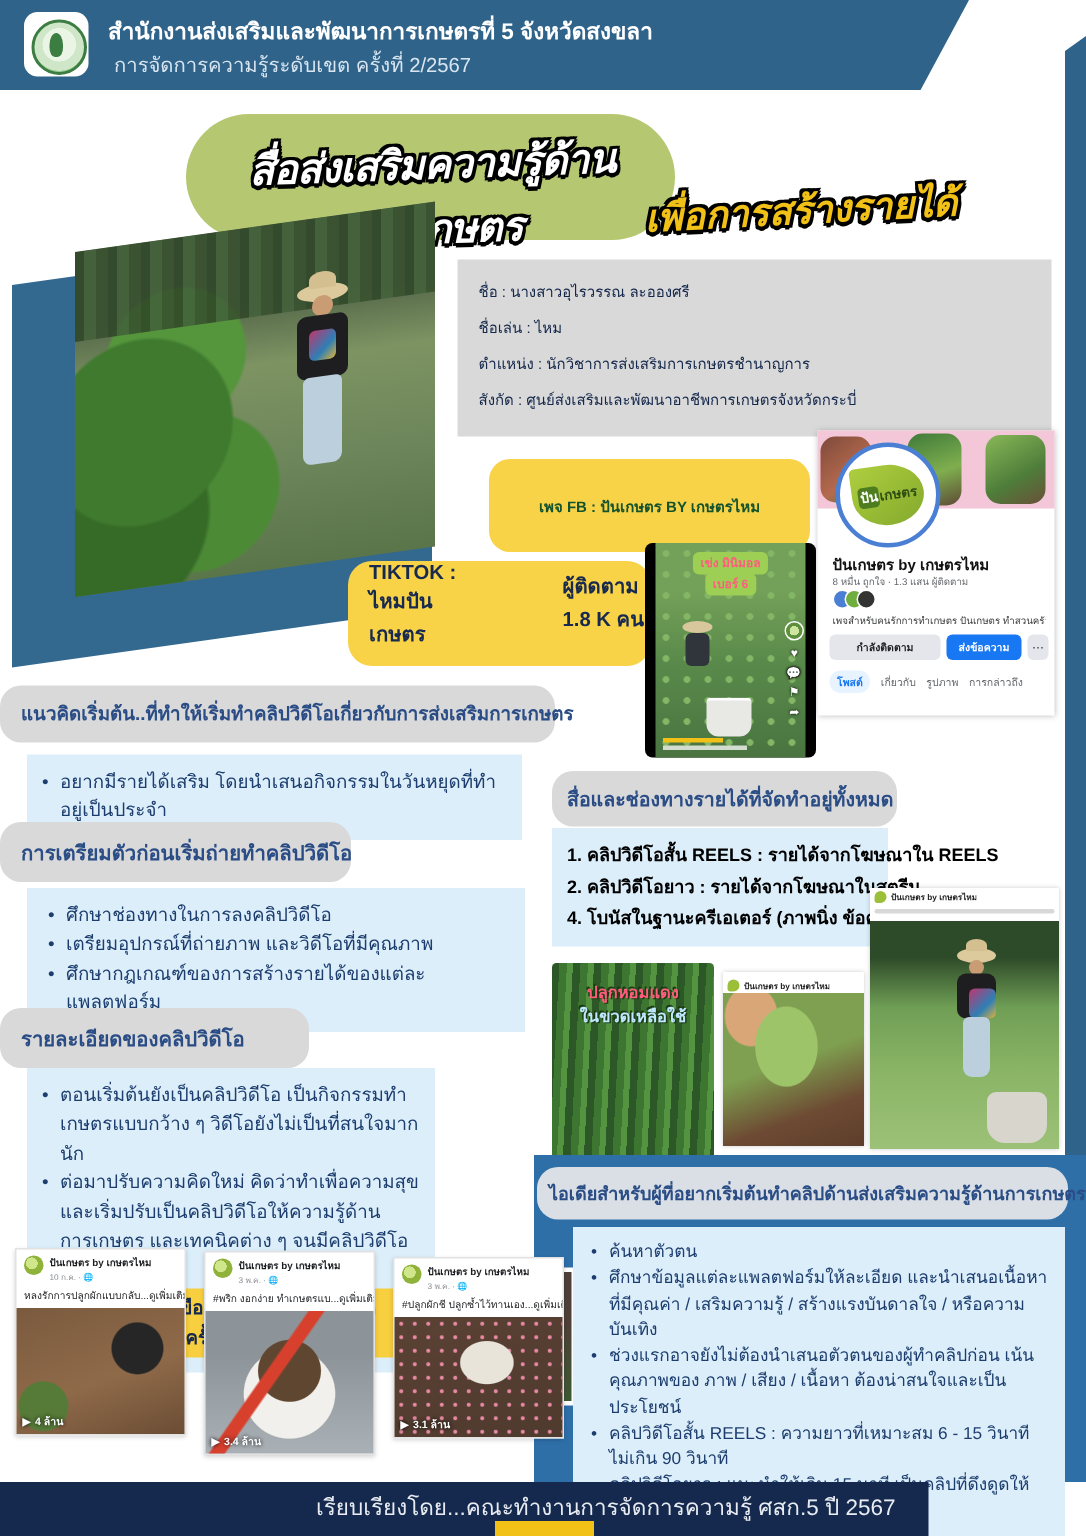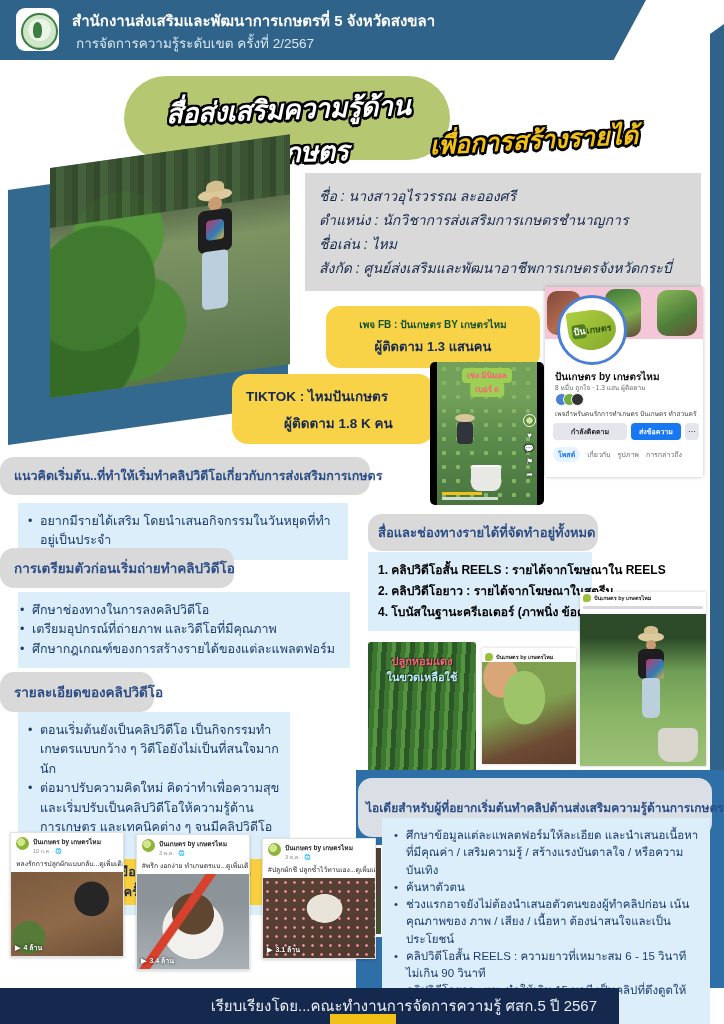--- a/index.html
+++ b/index.html
@@ -49,29 +49,29 @@
   .hat{left:148px;top:44px;width:34px;height:12px;background:#dcc99c;border-radius:50%;}
   .hat-top{left:156px;top:36px;width:18px;height:11px;background:#d3bf90;border-radius:50% 50% 0 0;}
   .head{left:158px;top:52px;width:14px;height:14px;background:#c99c74;border-radius:50%;}
   .torso{left:148px;top:65px;width:34px;height:42px;background:#1e1e20;border-radius:6px;}
   .torso::after{content:"";position:absolute;left:8px;top:10px;width:18px;height:20px;border-radius:4px;
     background:linear-gradient(135deg,#c2356e,#2e7fb5 60%,#e0b23a);}
   .legs{left:152px;top:106px;width:26px;height:58px;background:#bccfdd;border-radius:4px 4px 6px 6px;}
 
   
   #info-box{left:305px;top:173px;width:396px;height:118px;background:#d9d9d9;padding:11px 14px;box-sizing:border-box;}
-  .info-line{font-size:14px;color:#15284b;line-height:24px;white-space:nowrap;font-style:italic;}
+  .info-line{font-size:10px;color:#15284b;line-height:24px;white-space:nowrap;}
 
   
   #fb-badge{left:326px;top:306px;width:214px;height:62px;background:#f8d348;border-radius:14px;
     display:flex;flex-direction:column;justify-content:center;text-align:center;}
   #fb-badge .b1{font-size:10px;font-weight:bold;color:#14532d;}
   #fb-badge .b2{font-size:13px;font-weight:bold;color:#17294e;margin-top:4px;}
   #tiktok-badge{left:232px;top:374px;width:202px;height:70px;background:#f8d348;border-radius:16px;
-    display:flex;flex-direction:column;justify-content:center;}
+    display:flex;flex-direction:row;justify-content:center;}
   #tiktok-badge .b1{font-size:13.5px;font-weight:bold;color:#17294e;padding-left:14px;}
   #tiktok-badge .b2{font-size:13.5px;font-weight:bold;color:#17294e;padding-left:52px;margin-top:5px;}
 
   
   #fb-card{left:545px;top:287px;width:158px;height:190px;background:#ffffff;box-shadow:0 0 4px rgba(0,0,0,.25);}
   #fb-cover{left:0;top:0;width:158px;height:52px;background:#f3c7d8;overflow:hidden;}
   .cov{position:absolute;border-radius:10px;}
   .cov1{left:2px;top:4px;width:34px;height:44px;background:linear-gradient(140deg,#7e4a3a,#b56a4e 60%,#4c7a3b);}
   .cov2{left:60px;top:2px;width:36px;height:48px;background:linear-gradient(160deg,#3f7a3a,#7fae4e 55%,#5d4a36);}
   .cov3{left:112px;top:3px;width:40px;height:46px;background:linear-gradient(150deg,#89b858,#4e7d3a 60%,#6a5038);}
@@ -115,30 +115,30 @@
   .tt-person-hat{position:absolute;left:18px;top:52px;width:20px;height:8px;background:#d8c79c;border-radius:50%;}
   .tt-person-body{position:absolute;left:20px;top:60px;width:16px;height:22px;background:#30353b;border-radius:4px;}
   .tt-cap1{position:absolute;left:5px;bottom:10px;width:40px;height:3px;background:#f2c117;}
   .tt-cap2{position:absolute;left:5px;bottom:5px;width:56px;height:3px;background:rgba(255,255,255,.75);}
 
   
   .sec-header{background:#d9d9d9;color:#2b4d86;font-weight:bold;box-sizing:border-box;
     padding:9px 10px 9px 14px;white-space:nowrap;border-radius:14px;}
   #sec1-header{left:0;top:457px;width:370px;font-size:12.5px;}
   #sec2-header{left:0;top:548px;width:234px;font-size:13.5px;}
-  #sec3-header{left:0;top:672px;width:154px;font-size:13.5px;}
+  #sec3-header{left:0;top:672px;width:206px;font-size:13.5px;}
   #income-header{left:368px;top:514px;width:230px;font-size:13px;padding:8px 10px;}
-  #ideas-header{left:358px;top:778px;width:354px;font-size:12px;background:#d9dfe5;padding:20px 8px;}
+  #ideas-header{left:358px;top:778px;width:354px;font-size:12px;background:#d9dfe5;padding:8px 8px;}
 
   .blue-box{background:#dbeefa;box-sizing:border-box;color:#1c3d6e;}
   .blue-box ul{margin:0;padding:0;list-style:none;}
   .blue-box li{position:relative;padding-left:14px;font-size:12.5px;line-height:1.55;}
   .blue-box li::before{content:"•";position:absolute;left:2px;color:#1c3d6e;}
   #sec1-box{left:18px;top:503px;width:330px;padding:9px 8px;}
-  #sec2-box{left:18px;top:592px;width:332px;padding:9px 0;}
+  #sec2-box{left:18px;top:592px;width:332px;padding:9px 12px;}
   #sec3-box{left:18px;top:712px;width:272px;padding:9px 8px 10px;}
   #sec3-highlight{display:inline-block;margin:2px 0 0 12px;background:#f8cf3f;border-radius:12px;
     padding:3px 12px;font-size:12.5px;font-weight:bold;color:#17294e;}
   #income-box{left:368px;top:552px;width:224px;padding:8px 10px;}
   #income-box .item{font-size:12px;font-weight:bold;color:#000000;line-height:1.75;white-space:nowrap;}
   #ideas-box{left:382px;top:818px;width:328px;padding:9px 10px;}
   #ideas-box li{font-size:11.5px;line-height:1.5;}
 
   
   #inc-p1{left:368px;top:642px;width:108px;height:138px;overflow:hidden;border-radius:3px;
@@ -229,28 +229,27 @@
     <div class="abs" id="hero-trees"></div>
     <div class="abs hat"></div>
     <div class="abs hat-top"></div>
     <div class="abs head"></div>
     <div class="abs torso"></div>
     <div class="abs legs"></div>
   </div>
 
   <div class="abs" id="info-box">
     <div class="info-line">ชื่อ : นางสาวอุไรวรรณ ละอองศรี</div>
+    <div class="info-line">ชื่อเล่น : ไหม</div>
     <div class="info-line">ตำแหน่ง : นักวิชาการส่งเสริมการเกษตรชำนาญการ</div>
-    <div class="info-line">ชื่อเล่น : ไหม</div>
     <div class="info-line">สังกัด : ศูนย์ส่งเสริมและพัฒนาอาชีพการเกษตรจังหวัดกระบี่</div>
   </div>
 
   <div class="abs" id="fb-badge">
     <div class="b1">เพจ FB : ปันเกษตร BY เกษตรไหม</div>
-    <div class="b2">ผู้ติดตาม 1.3 แสนคน</div>
   </div>
   <div class="abs" id="tiktok-badge">
     <div class="b1">TIKTOK : ไหมปันเกษตร</div>
     <div class="b2">ผู้ติดตาม 1.8 K คน</div>
   </div>
 
   <div class="abs" id="fb-card">
     <div class="abs" id="fb-cover">
       <div class="cov cov1"></div>
       <div class="cov cov2"></div>
@@ -357,22 +356,22 @@
     </div>
   </div>
 
   <div class="abs" id="ideas-panel"></div>
   <div class="abs" id="idea-sliver">
       <div class="img"></div>
     </div>
   <div class="abs sec-header" id="ideas-header">ไอเดียสำหรับผู้ที่อยากเริ่มต้นทำคลิปด้านส่งเสริมความรู้ด้านการเกษตร</div>
   <div class="abs blue-box" id="ideas-box">
     <ul>
+      <li>ค้นหาตัวตน</li>
       <li>ศึกษาข้อมูลแต่ละแพลตฟอร์มให้ละเอียด และนำเสนอเนื้อหาที่มีคุณค่า / เสริมความรู้ / สร้างแรงบันดาลใจ / หรือความบันเทิง</li>
-      <li>ค้นหาตัวตน</li>
       <li>ช่วงแรกอาจยังไม่ต้องนำเสนอตัวตนของผู้ทำคลิปก่อน เน้นคุณภาพของ ภาพ / เสียง / เนื้อหา ต้องน่าสนใจและเป็นประโยชน์</li>
       <li>คลิปวิดีโอสั้น REELS : ความยาวที่เหมาะสม 6 - 15 วินาที ไม่เกิน 90 วินาที</li>
       <li>คลิปวิดีโอยาว : แนะนำให้เกิน 15 นาที เป็นคลิปที่ดึงดูดให้ชมจนจบ โฆษณาจะลงหลายช่วง</li>
     </ul>
   </div>
 
   <div class="post-card" id="post1">
     <div class="post-head">
       <div class="post-leaf"></div>
       <div>

